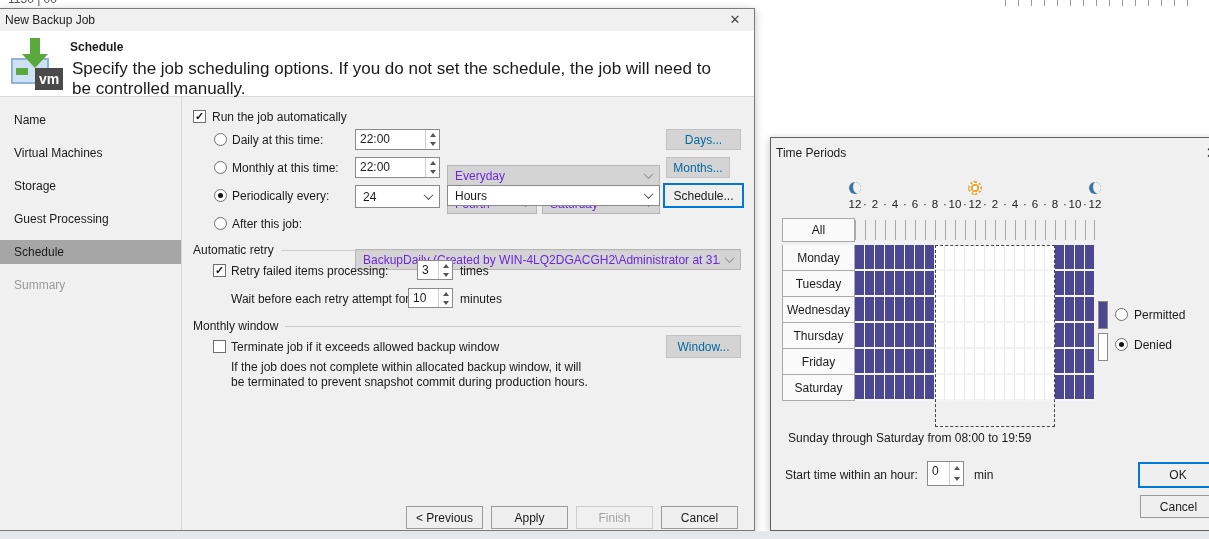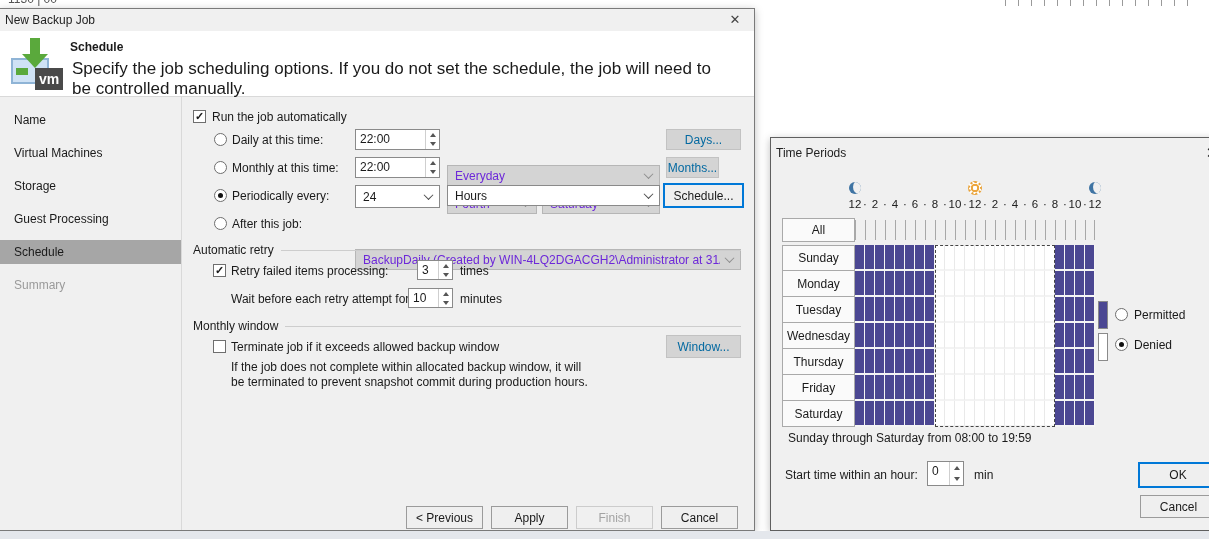--- a/index.html
+++ b/index.html
@@ -165,21 +165,21 @@
       </span>
   </span>
   <span class="combo dis" style="left:447px; top:148px; width:90px; height:21px;">
     <span class="cv">Fourth</span>
       <i class="chev"></i>
   </span>
   <span class="combo dis" style="left:542px; top:148px; width:118px; height:21px;">
     <span class="cv">Saturday</span>
       <i class="chev"></i>
   </span>
-  <button class="btn dis" style="left:666px; top:148px; width:53px; height:21px;">Months...</button>
+  <button class="btn dis" style="left:666px; top:148px; width:64px; height:21px;">Months...</button>
 
   <span class="radio checked" style="left:214px; top:180px;"></span>
   <span class="lbl" style="left:232px; top:180px;">Periodically every:</span>
   <span class="combo" style="left:355px; top:176px; width:85px; height:23px;">
     <span class="cv">24</span>
       <i class="chev"></i>
   </span>
   <span class="combo" style="left:447px; top:176px; width:213px; height:21px;">
     <span class="cv">Hours</span>
       <i class="chev"></i>
@@ -282,49 +282,20 @@
           <i class="tick"></i>
           <i class="tick"></i>
           <i class="tick"></i>
           <i class="tick"></i>
           <i class="tick"></i>
           <i class="tick"></i>
           <i class="tick"></i>
         </div>
       </div>
       <div class="tp-row day">
-        <button class="day-btn first">Sunday</button>
-        <div class="cells">
-          <i class="c-p"></i>
-          <i class="c-p"></i>
-          <i class="c-p"></i>
-          <i class="c-p"></i>
-          <i class="c-p"></i>
-          <i class="c-p"></i>
-          <i class="c-p"></i>
-          <i class="c-p"></i>
-          <i class="c-d"></i>
-          <i class="c-d"></i>
-          <i class="c-d"></i>
-          <i class="c-d"></i>
-          <i class="c-d"></i>
-          <i class="c-d"></i>
-          <i class="c-d"></i>
-          <i class="c-d"></i>
-          <i class="c-d"></i>
-          <i class="c-d"></i>
-          <i class="c-d"></i>
-          <i class="c-d"></i>
-          <i class="c-p"></i>
-          <i class="c-p"></i>
-          <i class="c-p"></i>
-          <i class="c-p"></i>
-        </div>
-      </div>
-      <div class="tp-row day">
         <button class="day-btn">Monday</button>
         <div class="cells">
           <i class="c-p"></i>
           <i class="c-p"></i>
           <i class="c-p"></i>
           <i class="c-p"></i>
           <i class="c-p"></i>
           <i class="c-p"></i>
           <i class="c-p"></i>
           <i class="c-p"></i>

